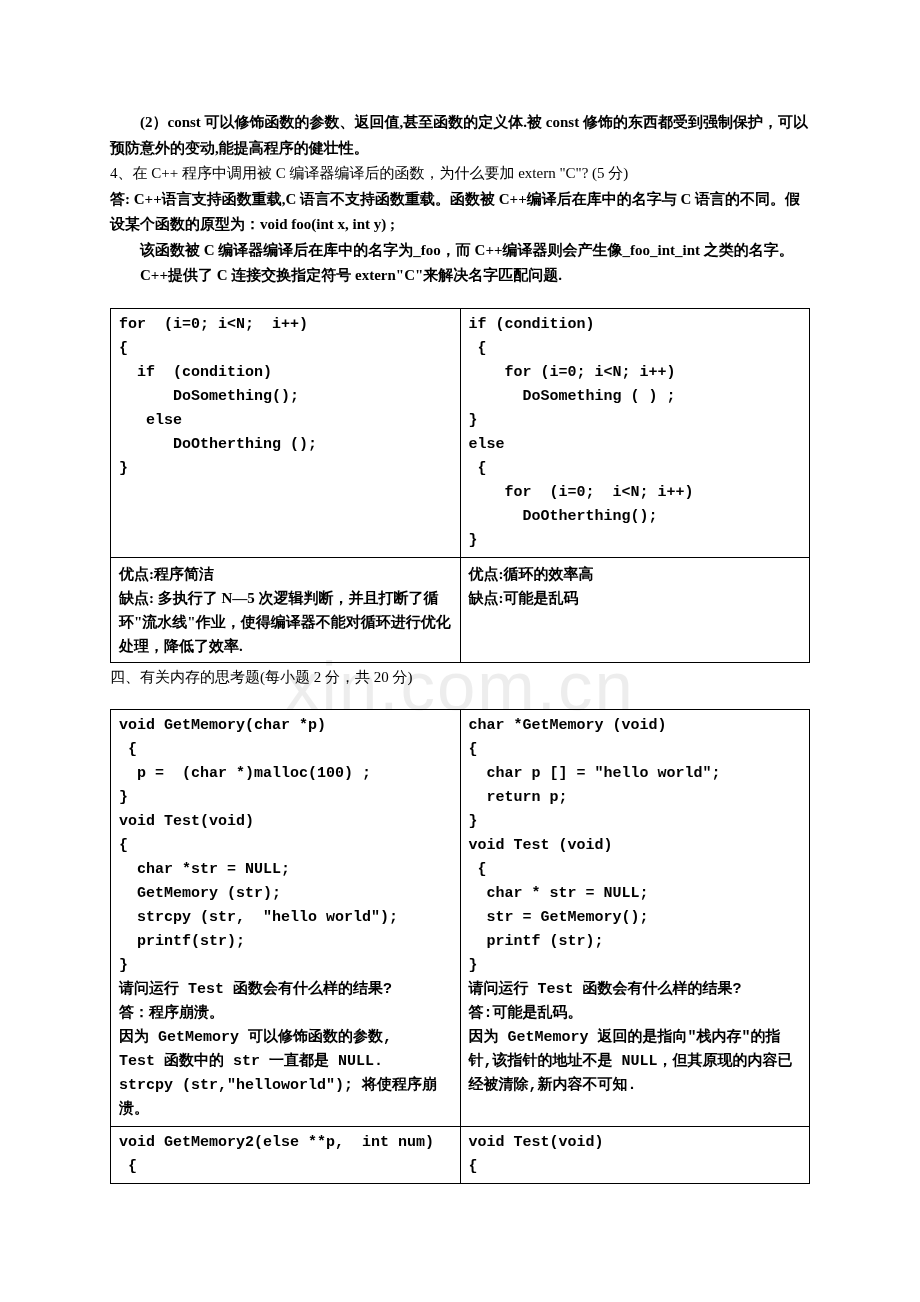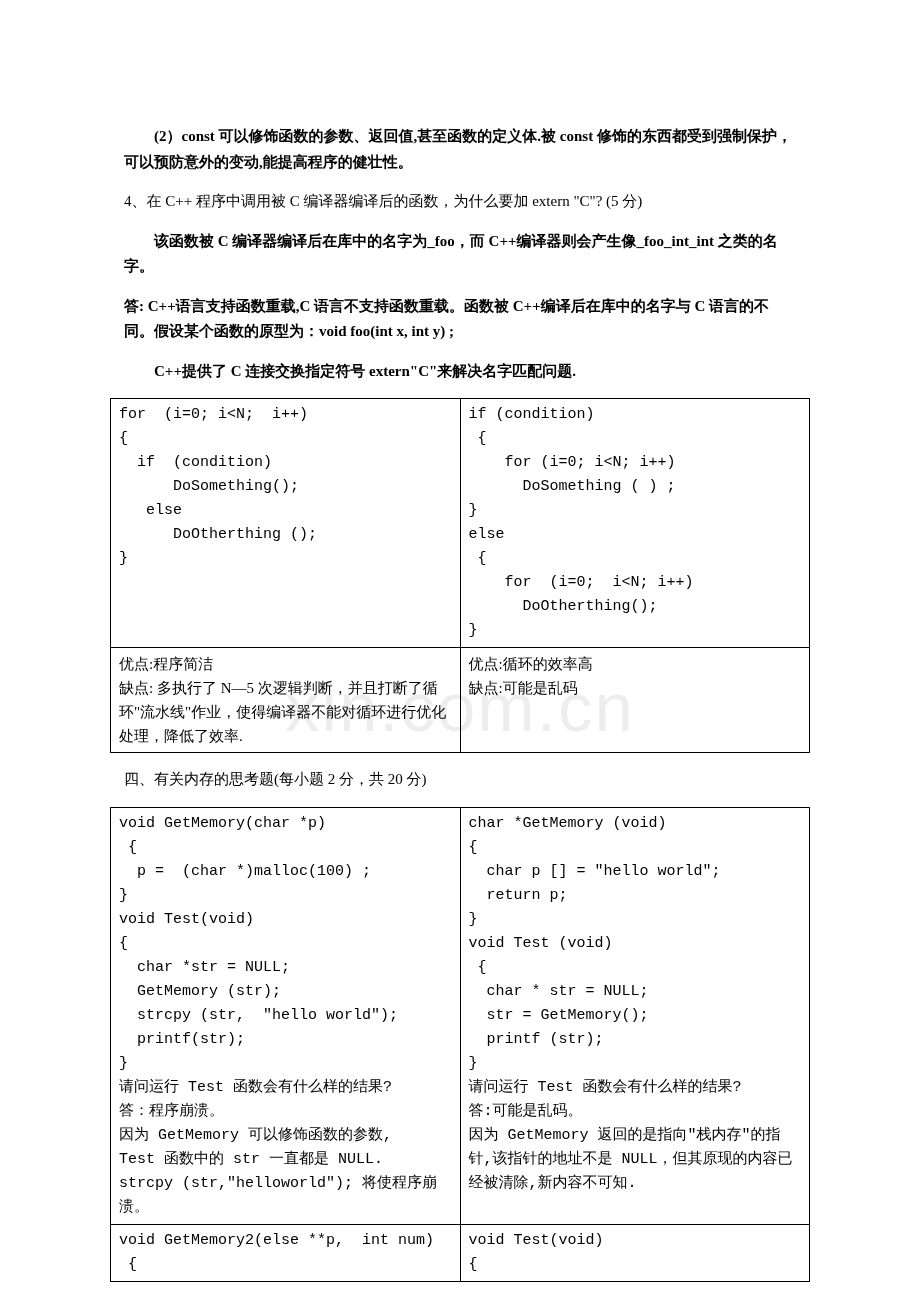--- a/index.html
+++ b/index.html
@@ -12,36 +12,37 @@
     color: #000;
   }
   .page {
     width: 920px;
     min-height: 1302px;
     box-sizing: border-box;
     padding: 110px 110px 60px 110px;
     position: relative;
   }
   .para {
-    margin: 14px;
+    margin: 0;
   }
   .indent {
     text-indent: 2em;
   }
   .bold {
     font-weight: bold;
   }
   .mono {
     font-family: "Courier New", monospace;
   }
   table.qtable {
     border-collapse: collapse;
     width: 100%;
-    margin-top: 10px;
+    margin-top: 19px;
     margin-bottom: 2px;
+    font-weight: bold;
   }
   table.qtable td {
     border: 1px solid #000;
     vertical-align: top;
     padding: 4px 8px 4px 8px;
     width: 50%;
     box-sizing: border-box;
   }
   .code {
     font-family: "Courier New", monospace;
@@ -71,23 +72,23 @@
 <body>
 
 <div class="page">
 
   <div class="watermark">xin.com.cn</div>
 
   <p class="para indent bold">(2）const 可以修饰函数的参数、返回值,甚至函数的定义体.被 const 修饰的东西都受到强制保护，可以预防意外的变动,能提高程序的健壮性。</p>
 
   <p class="para">4、在 C++ 程序中调用被 C 编译器编译后的函数，为什么要加 extern "C"? (5 分)</p>
 
+  <p class="para bold">答: C++语言支持函数重载,C 语言不支持函数重载。函数被 C++编译后在库中的名字与 C 语言的不同。假设某个函数的原型为：void foo(int x, int y) ;</p>
+
   <p class="para indent bold">该函数被 C 编译器编译后在库中的名字为_foo，而 C++编译器则会产生像_foo_int_int 之类的名字。</p>
-
-  <p class="para bold">答: C++语言支持函数重载,C 语言不支持函数重载。函数被 C++编译后在库中的名字与 C 语言的不同。假设某个函数的原型为：void foo(int x, int y) ;</p>
 
   <p class="para indent bold">C++提供了 C 连接交换指定符号 extern"C"来解决名字匹配问题.</p>
 
 
   <table class="qtable">
     <tbody>
         <tr>
       <td>
             <div class="code">for  (i=0; i&lt;N;  i++)
 {

